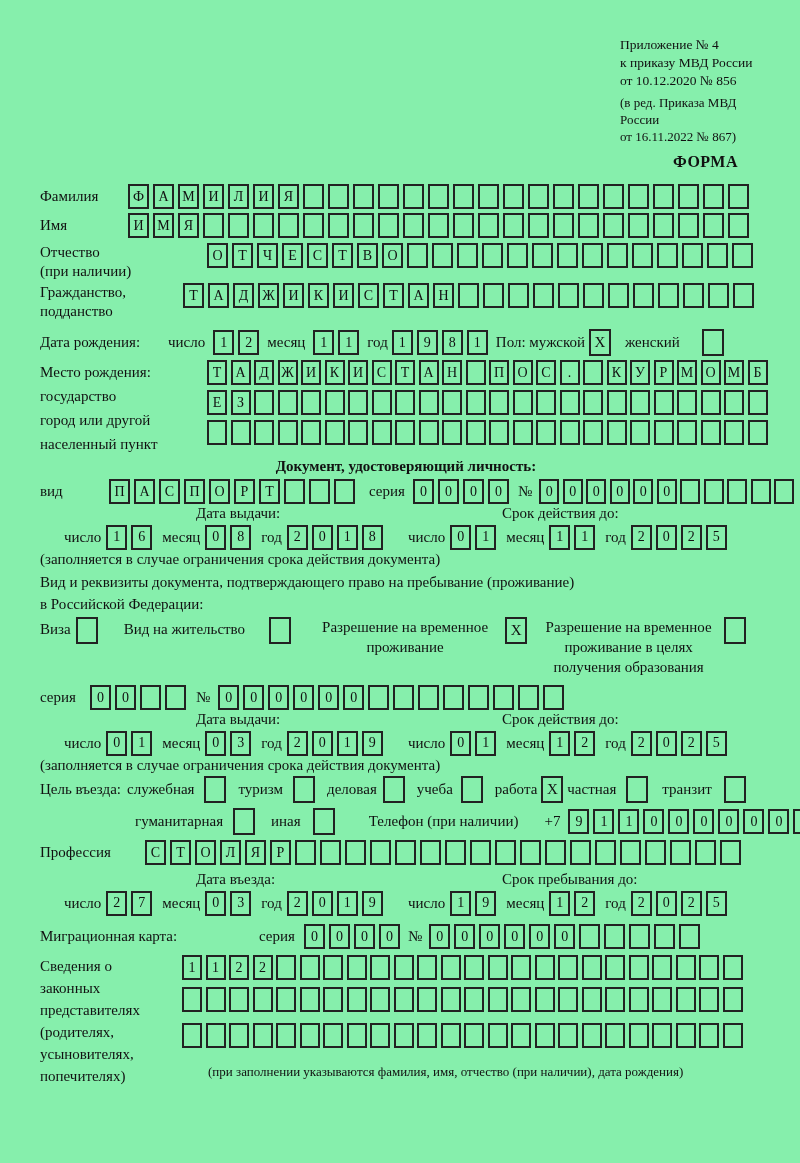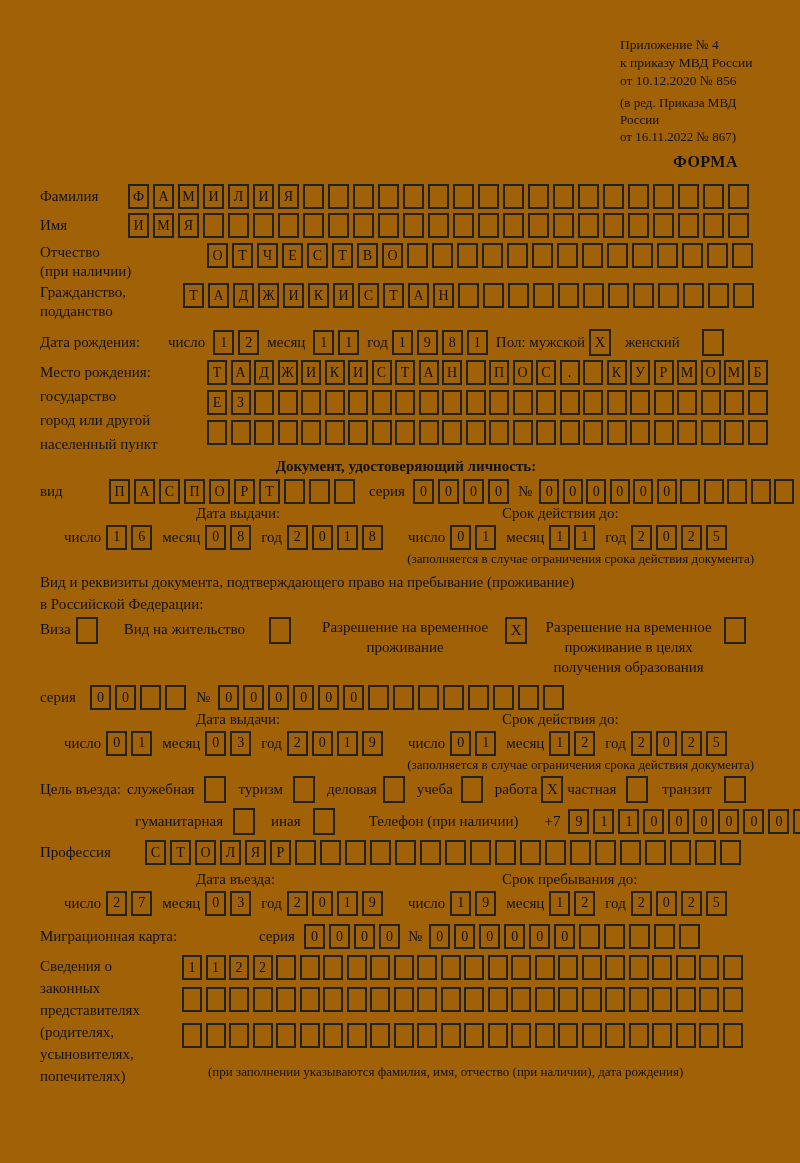--- a/index.html
+++ b/index.html
@@ -1,18 +1,18 @@
 <!DOCTYPE html>
 <html><head>
 <meta charset="utf-8">
 <style>
   * { box-sizing: border-box; margin: 0; padding: 0; }
   html,body { background:#888; }
   body { width:800px; margin:0 auto; font-family:"Liberation Serif","DejaVu Serif",serif; color:#111; }
-  .page { width:800px; height:1163px; background:#a16207; padding:36px 28px 0 40px; overflow:hidden; position:relative; }
+  .page { width:800px; height:1163px; background:#86efac; padding:36px 28px 0 40px; overflow:hidden; position:relative; }
 
   .appendix { margin-left:580px; font-size:13.5px; line-height:18px; }
   .amendment { margin-left:580px; margin-top:4px; font-size:13px; line-height:17px; }
   .forma { text-align:right; padding-right:34px; margin-top:8px; font-size:16px; font-weight:bold; letter-spacing:.5px; }
 
   .title { text-align:center; margin-top:12px; font-size:15.5px; font-weight:bold; line-height:23px; letter-spacing:.3px; }
   .title-underline { display:inline-block; width:60px; border-bottom:2px solid #111; margin-left:8px; }
   .section-h { margin-top:18px; font-size:14px; font-weight:bold; white-space:nowrap; letter-spacing:1.1px; }
 
   .row { display:flex; align-items:center; position:relative; }
@@ -23,21 +23,21 @@
   .cells.sm { gap:3.5px; } .cells.sm .cell { width:20px; }
   .cbx { flex:none; width:22px; height:27px; border:2px solid #222; display:inline-flex; align-items:center; justify-content:center; font-size:15px; }
   .w { font-size:15px; flex:none; }
 
   .dhdr { position:relative; height:18px; font-size:15px; margin-top:1px; }
   .dh1 { position:absolute; left:156px; } .dh2 { position:absolute; left:462px; }
   .drow { position:relative; height:28px; display:flex; align-items:center; }
   .dg { display:flex; align-items:center; margin-left:24px; }
   .dg2 { position:absolute; left:368px; display:flex; align-items:center; }
   .dg .w, .dg2 .w { margin-right:5px; margin-left:10px; } .dg .w:first-child, .dg2 .w:first-child { margin-left:0; }
-  .fnote { text-align:right; padding-right:18px; font-size:13px; height:16px; }
+  .fnote { text-align:left; padding-right:18px; font-size:15px; height:16px; }
 
   .centered-h { text-align:center; font-size:15px; font-weight:bold; margin-top:2px; height:17px; }
   .intro { font-size:15px; line-height:22px; margin-top:4px; }
   .vr { display:flex; align-items:flex-start; font-size:15px; margin-top:2px; min-height:64px; }
   .vcol { text-align:center; line-height:20px; }
   .opt-label { margin-top:4px; }
 </style>
 </head>
 <body>
 

